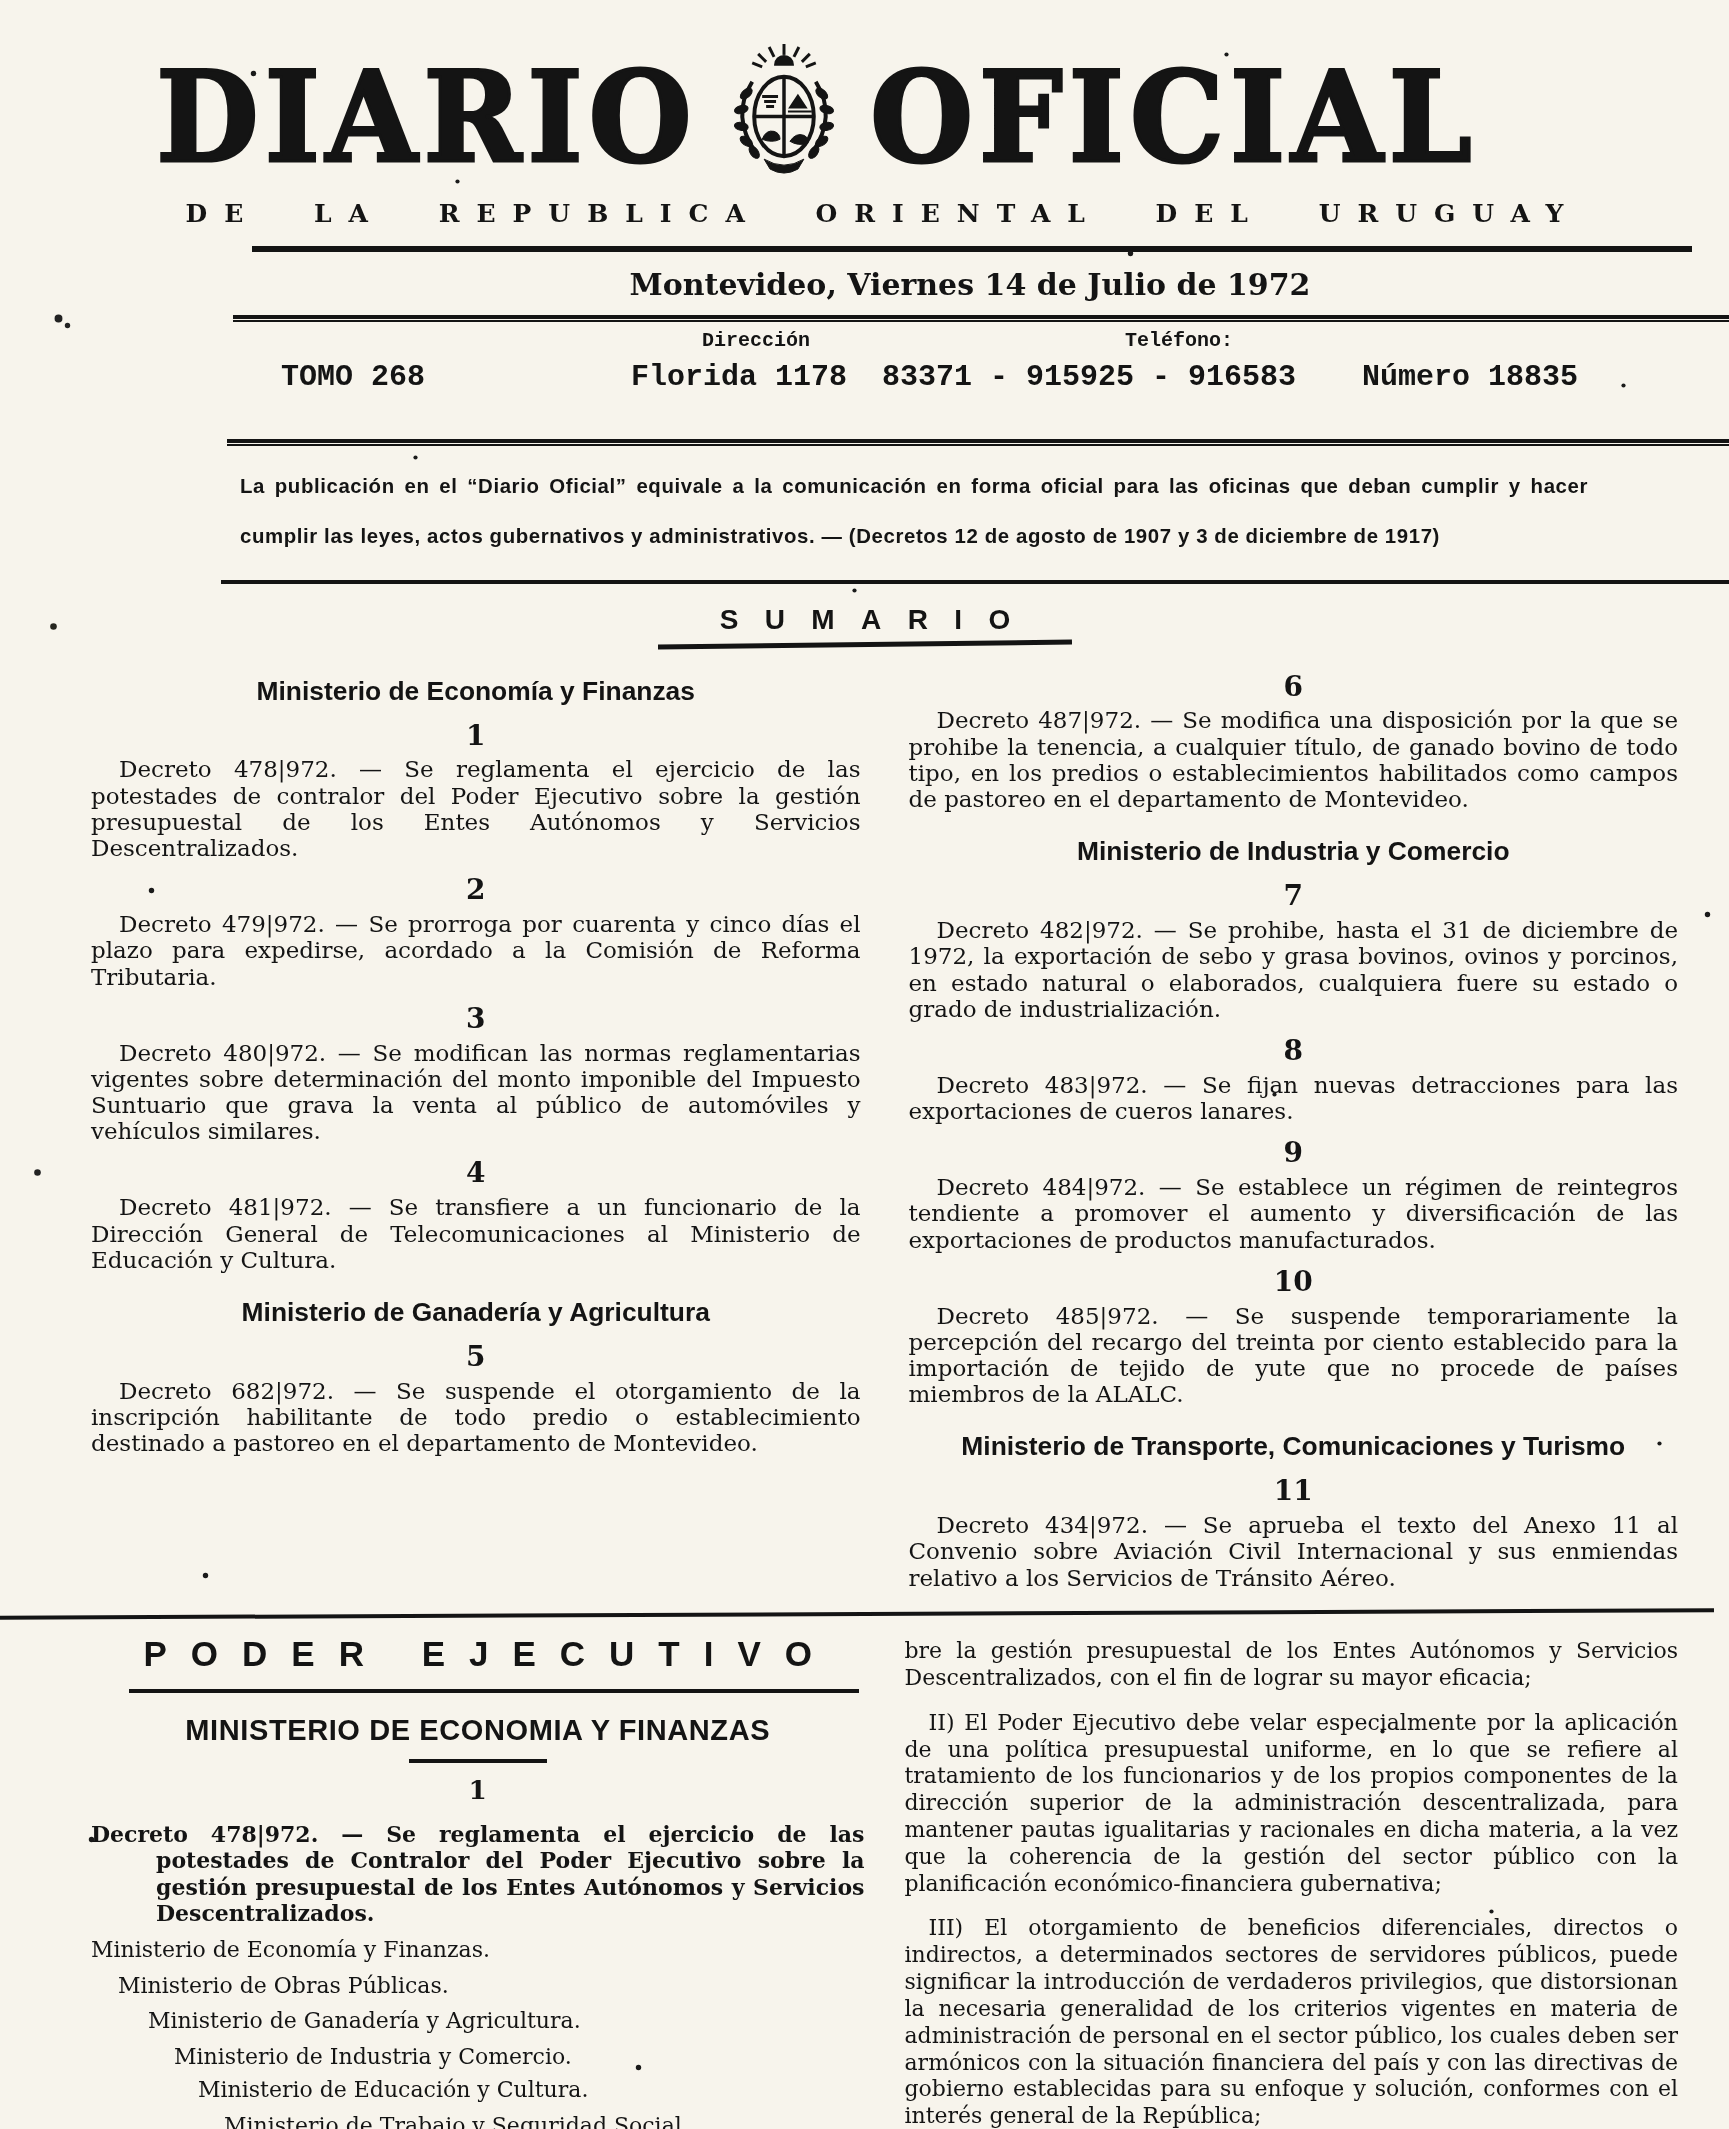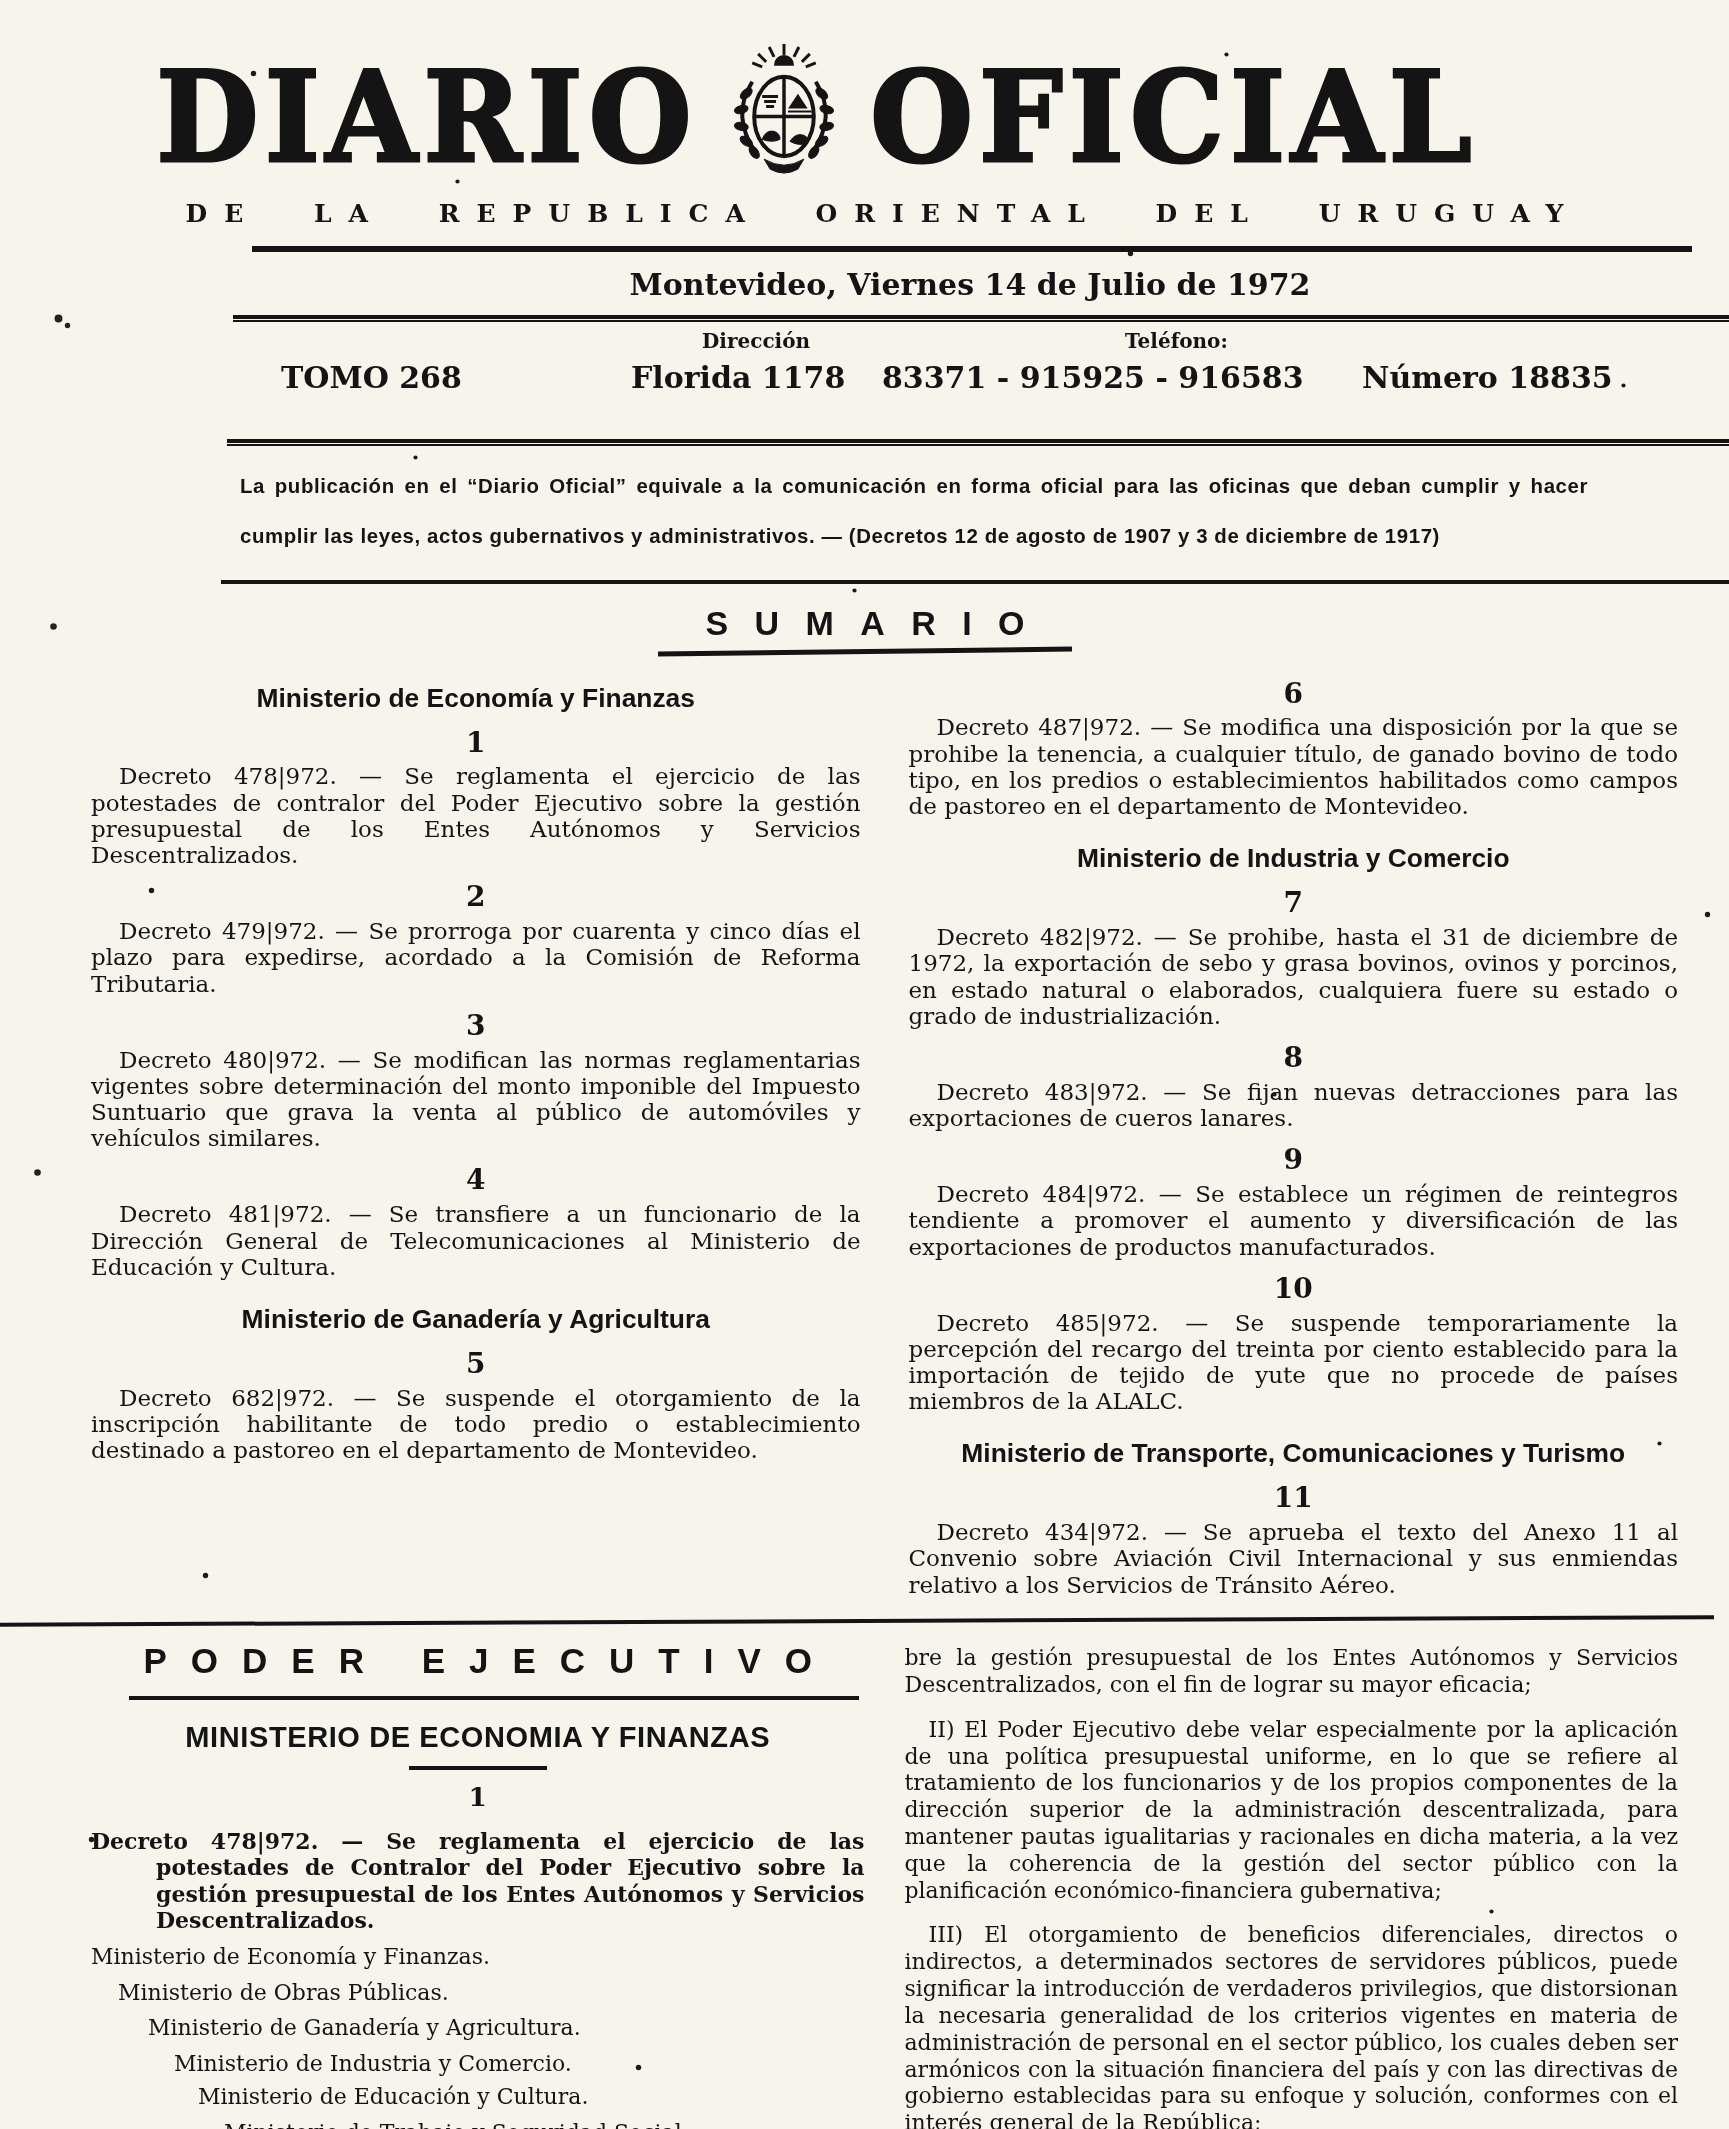--- a/index.html
+++ b/index.html
@@ -21,31 +21,31 @@
     margin-top:15.6px; text-align:center; font-weight:bold; font-size:25px;
     letter-spacing:17px; word-spacing:28px; transform:translateX(18px);
   }
   .rule-double { height:6.6px; border-top:4.2px solid var(--ink); border-bottom:2.4px solid var(--ink); }
   .rd-1 { margin:18px 38px 0 252px; }
   .rd-2 { margin:13.2px 0 0 233px; }
   .rd-3 { margin:15.6px 0 0 227px; }
   .rule-single { border-top:4.8px solid var(--ink); }
   .rs-1 { margin:18px 0 0 221px; }
   .dateline { margin-top:14.4px; text-align:center; font-weight:bold; font-size:30px; transform:translateX(105px); }
-  .info-area { position:relative; height:95px; margin-top:7.2px; font-weight:bold; }
+  .info-area { position:relative; height:95px; margin-top:7.2px; font-weight:bold;font-family:Liberation Mono, monospace; }
   .info-lbl { position:absolute; font-size:20px; }
   .info-val { position:absolute; font-size:30px; top:31px; }
   .notice {
     margin:15.6px 142px 0 240px; font-family:"Liberation Sans", sans-serif; font-weight:bold;
     font-size:20.4px; line-height:2.45; text-align:justify; letter-spacing:0.6px;
   }
   
   .sumario-title {
     margin-top:20.4px; text-align:center; font-family:"Liberation Sans", sans-serif;
-    font-weight:bold; font-size:34px; letter-spacing:26.4px; text-indent:26.4px;
+    font-weight:bold; font-size:28px; letter-spacing:26.4px; text-indent:26.4px;
   }
   .sumario-underline { width:414px; border-top:5.4px solid var(--ink); margin:6px auto 0; transform:rotate(-0.7deg); }
   .columns { display:flex; gap:48px; padding:4.8px 52px 0 91px; align-items:flex-start; }
   .col { flex:1 1 0; min-width:0; }
   .sum-heading {
     font-family:"Liberation Sans", sans-serif; font-weight:bold; font-size:26.4px;
     text-align:center; margin:24px 0 2.4px;
   }
   .sum-num { text-align:center; font-weight:bold; font-size:28px; margin:12px 0 4.8px; }
   .sum-text { font-size:23px; line-height:1.14; text-align:justify; text-indent:28px; }

